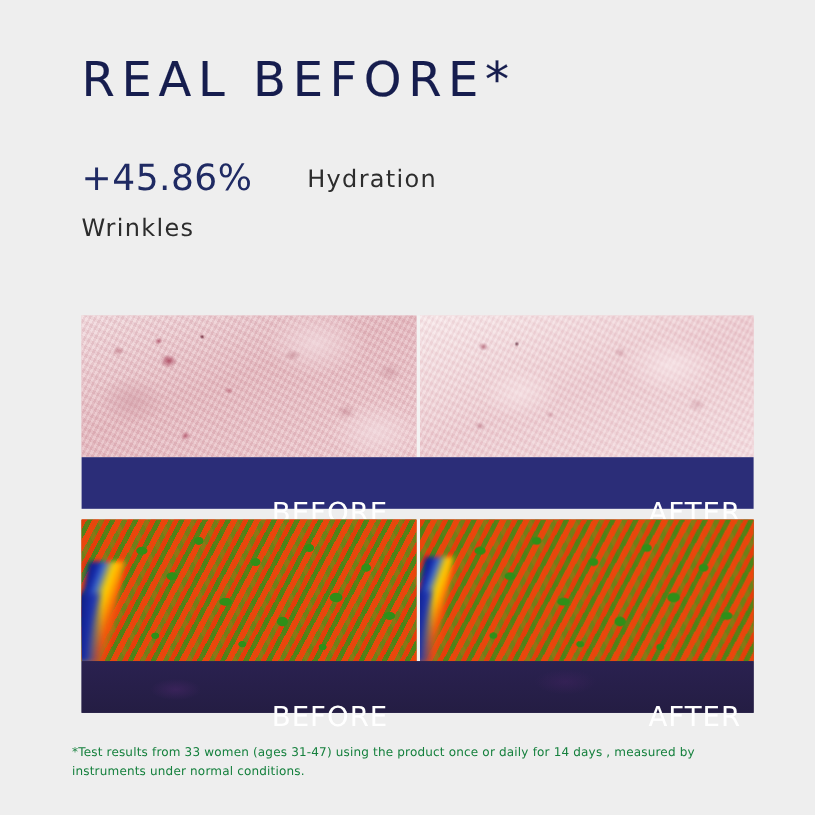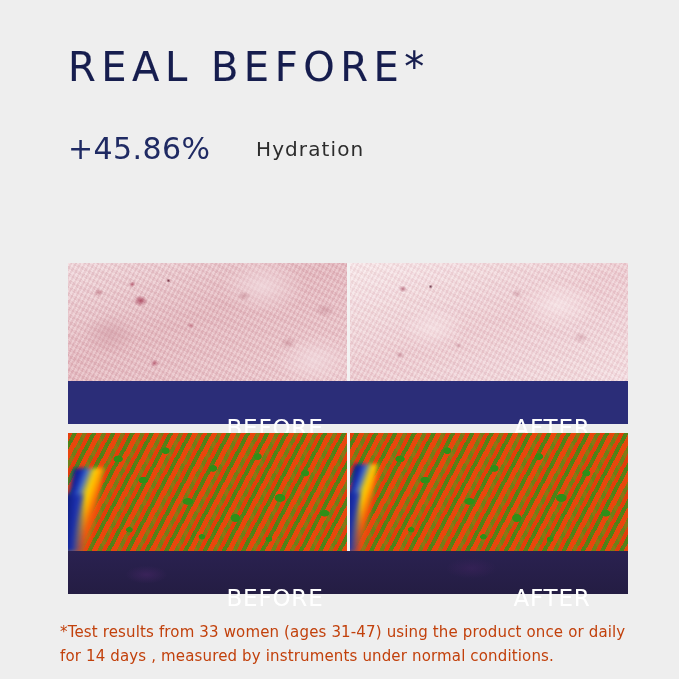--- a/index.html
+++ b/index.html
@@ -214,51 +214,52 @@
     font-size: 23px;
     letter-spacing: 0.8px;
     font-family: "DejaVu Sans", sans-serif;
     font-weight: 400;
     white-space: nowrap;
     transform: translate(-50%, 0);
     line-height: 1;
     margin-top: 25px;
   }
   .band-label.left  { left: 207px; top: 11px; }
-  .band-label.right { left: 484px; top: 11px; text-align: right; }
+  .band-label.right { left: 511px; top: 11px; text-align: right; }
 
   
   .footnote {
     position: absolute;
     left: 60px;
     top: 620px;
     width: 580px;
-    font-size: 15px;
+    font-size: 10px;
     line-height: 1.62;
-    color: #c2410c;
+    color: #15803d;
     font-family: "DejaVu Sans", sans-serif;
     letter-spacing: 0.15px;
   }
 </style>
 </head>
 <body>
 
 <div class="page">
 
   <div class="title">REAL BEFORE*</div>
 
   <div class="stats">
 
     <div class="stat-row">
       <span class="stat-value">+45.86%</span>
       <span class="stat-label">Hydration</span>
     </div>
 
 
     <div class="stat-row">
+      <span class="stat-label">Wrinkles</span>
     </div>
 
   </div>
 
   <div class="compare-block" id="block-skin">
     <div class="panes">
       <div class="pane skin-before"></div>
       <div class="pane skin-after"></div>
     </div>
     <div class="band" id="band-skin">

